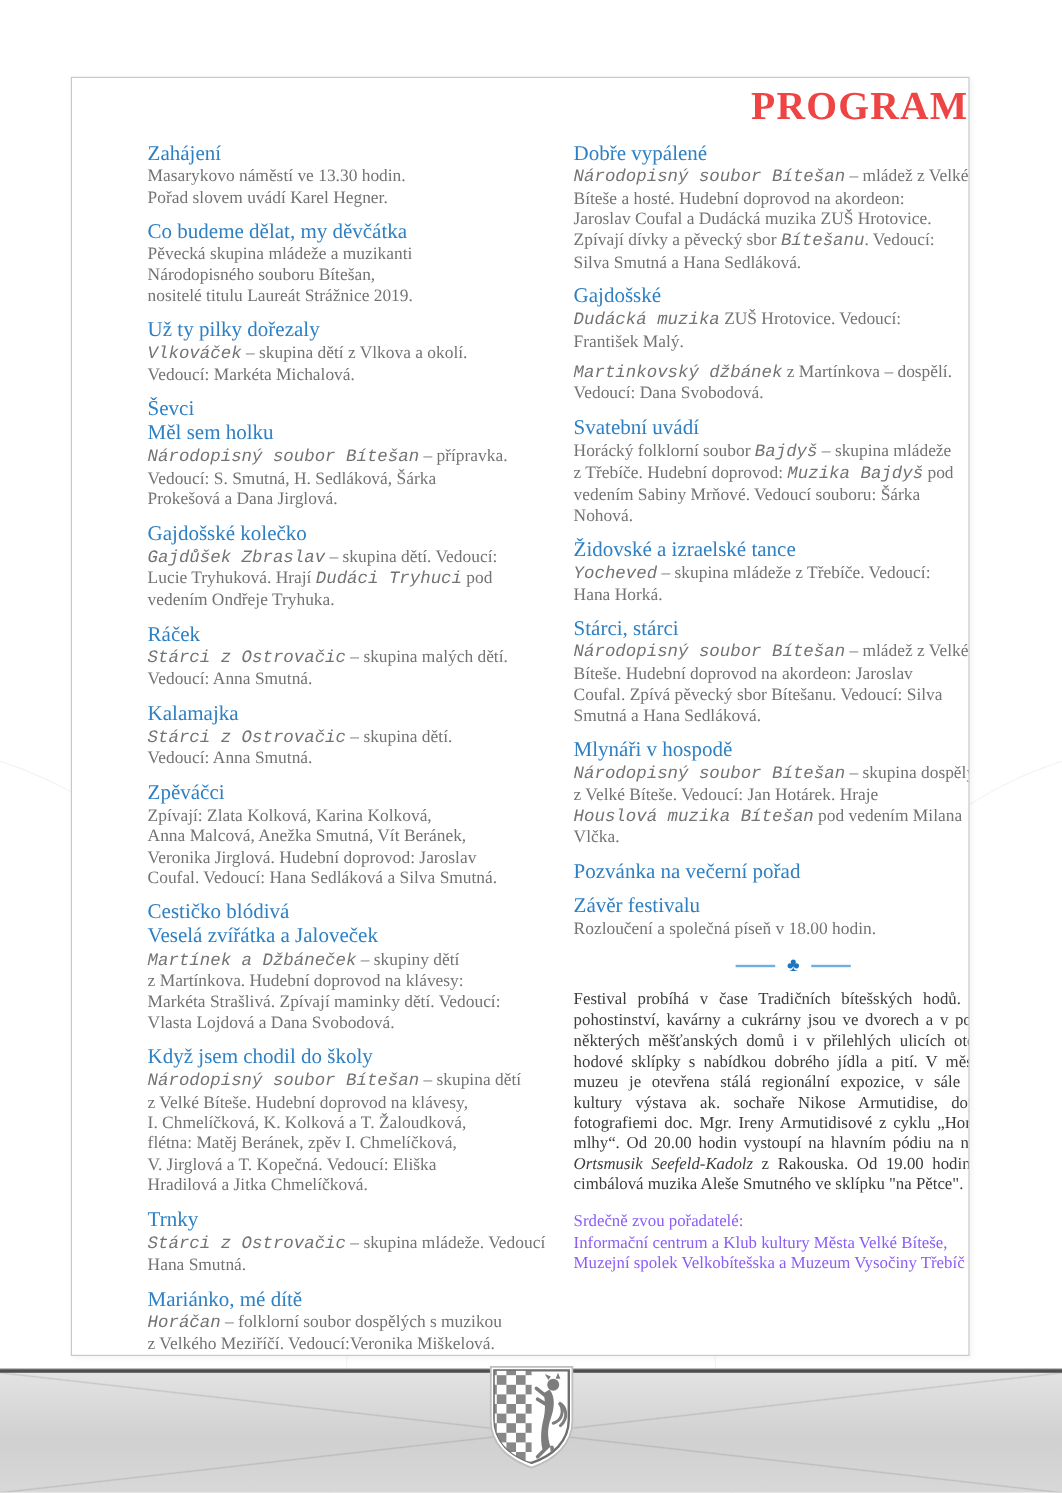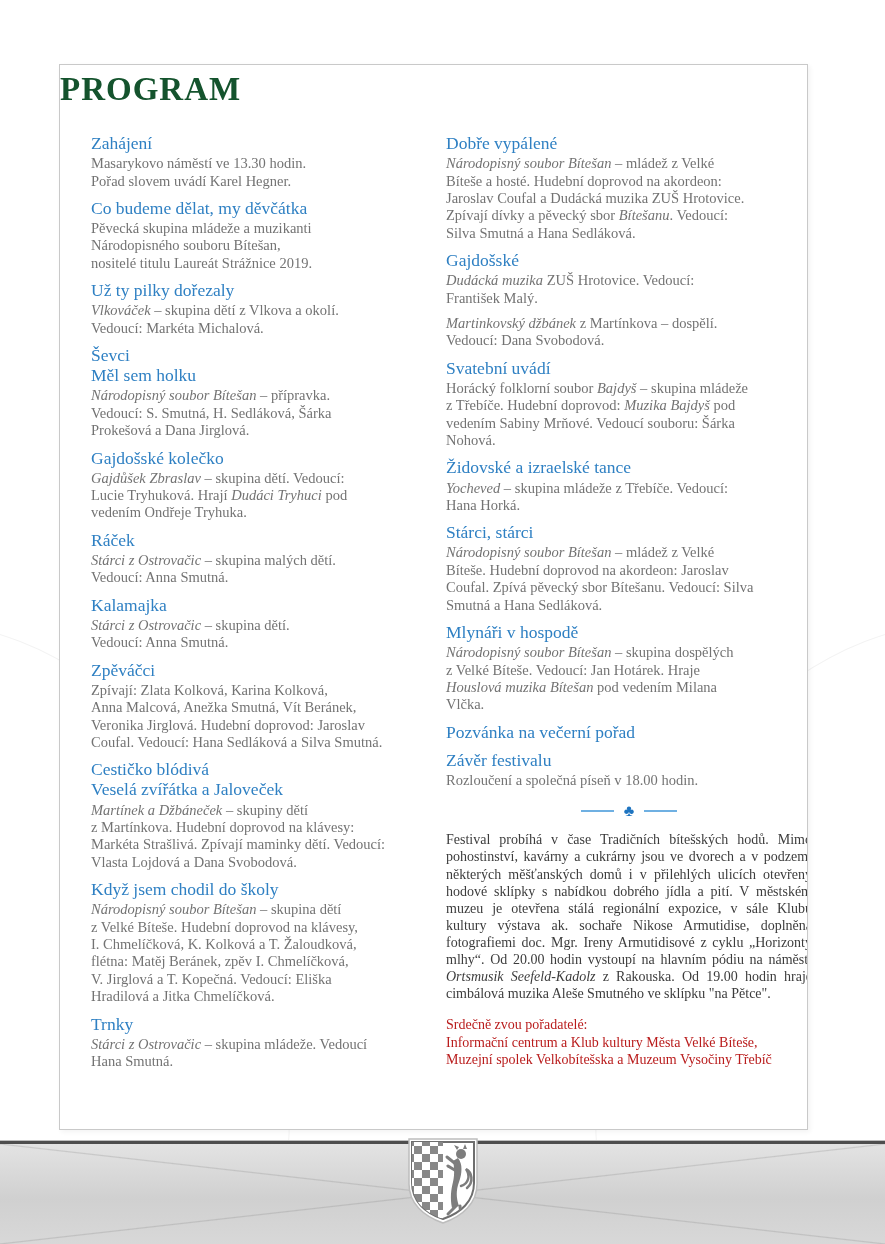--- a/index.html
+++ b/index.html
@@ -20,59 +20,59 @@
   .sheet {
     position: absolute; left: 59px; top: 64px;
     width: 749px; height: 1066px;
     background: #ffffff;
     border: 1px solid #c9c9c9;
     box-shadow: 2px 2px 5px rgba(0,0,0,0.05);
     overflow: hidden;
   }
   .sheet-title {
     position: absolute; top: 6px; left: 0; right: 0;
-    margin: 0; text-align: left;
+    margin: 0; text-align: right;
     font-size: 33px; font-weight: bold; letter-spacing: 1px;
-    color: #14532d;
-  }
-  .col { position: absolute; top: 68px; }
+    color: #ef4444;
+  }
+  .col { position: absolute; top: 52px; margin-left: 32px; }
   .col-left  { left: 31px;  width: 352px; }
   .col-right { left: 386px; width: 366px; }
 
   .item { margin: 0 0 8px 0; }
   .item-title {
     margin: 0 0 2px 0;
     font-size: 17.5px; line-height: 1.15; font-weight: normal;
     color: #2f80c3;
   }
   .item-body {
     margin: 0;
     font-size: 14.5px; line-height: 1.2;
     color: #737373;
   }
-  .item-body i { font-style: italic; }
+  .item-body i { font-style: italic; font-family: Liberation Mono, monospace; }
 
   .divider {
     display: flex; align-items: center; justify-content: center;
     gap: 10px; margin: 14px 0 12px 0;
   }
   .divider-line { width: 33px; height: 2px; background: #6fb0e2; }
   .divider-club { color: #1e74c0; font-size: 16px; line-height: 1; }
 
   .festival-info {
     margin: 0;
     font-size: 14px; line-height: 1.22;
     color: #3c3c3c;
     text-align: justify;
   }
   .festival-info i { font-style: italic; }
   .credits {
     margin: 14px 0 0 0;
     font-size: 14px; line-height: 1.25;
-    color: #b91c1c;
+    color: #8b5cf6;
     font-family: Liberation Serif, serif;
   }
 
   
   .band-topline { position: absolute; left: 0; top: 1140px; width: 885px; height: 1px; background: #bfbfbf; }
   .bottom-band {
     position: absolute; left: 0; top: 1141px;
     width: 885px; height: 103px;
     border-top: 3px solid #4e4e4e;
     background-image:
@@ -132,20 +132,24 @@
           <h3 class="item-title">Cestičko blódivá<br>Veselá zvířátka a Jaloveček</h3>
           <p class="item-body"><i>Martínek a Džbáneček</i> – skupiny dětí<br>z Martínkova. Hudební doprovod na klávesy:<br>Markéta Strašlivá. Zpívají maminky dětí. Vedoucí:<br>Vlasta Lojdová a Dana Svobodová.</p>
         </div>
         <div class="item">
           <h3 class="item-title">Když jsem chodil do školy</h3>
           <p class="item-body"><i>Národopisný soubor Bítešan</i> – skupina dětí<br>z Velké Bíteše. Hudební doprovod na klávesy,<br>I. Chmelíčková, K. Kolková a T. Žaloudková,<br>flétna: Matěj Beránek, zpěv I. Chmelíčková,<br>V. Jirglová a T. Kopečná. Vedoucí: Eliška<br>Hradilová a Jitka Chmelíčková.</p>
         </div>
         <div class="item">
           <h3 class="item-title">Trnky</h3>
           <p class="item-body"><i>Stárci z Ostrovačic</i> – skupina mládeže. Vedoucí<br>Hana Smutná.</p>
+        </div>
+        <div class="item">
+          <h3 class="item-title">Mariánko, mé dítě</h3>
+          <p class="item-body"><i>Horáčan</i> – folklorní soubor dospělých s muzikou<br>z Velkého Meziříčí. Vedoucí:Veronika Miškelová.</p>
         </div>
       </div>
   </div>
 
   <div class="col col-right">
     <div>
         <div class="item">
           <h3 class="item-title">Dobře vypálené</h3>
           <p class="item-body"><i>Národopisný soubor Bítešan</i> – mládež z Velké<br>Bíteše a hosté. Hudební doprovod na akordeon:<br>Jaroslav Coufal a Dudácká muzika ZUŠ Hrotovice.<br>Zpívají dívky a pěvecký sbor <i>Bítešanu</i>. Vedoucí:<br>Silva Smutná a Hana Sedláková.</p>
         </div>

